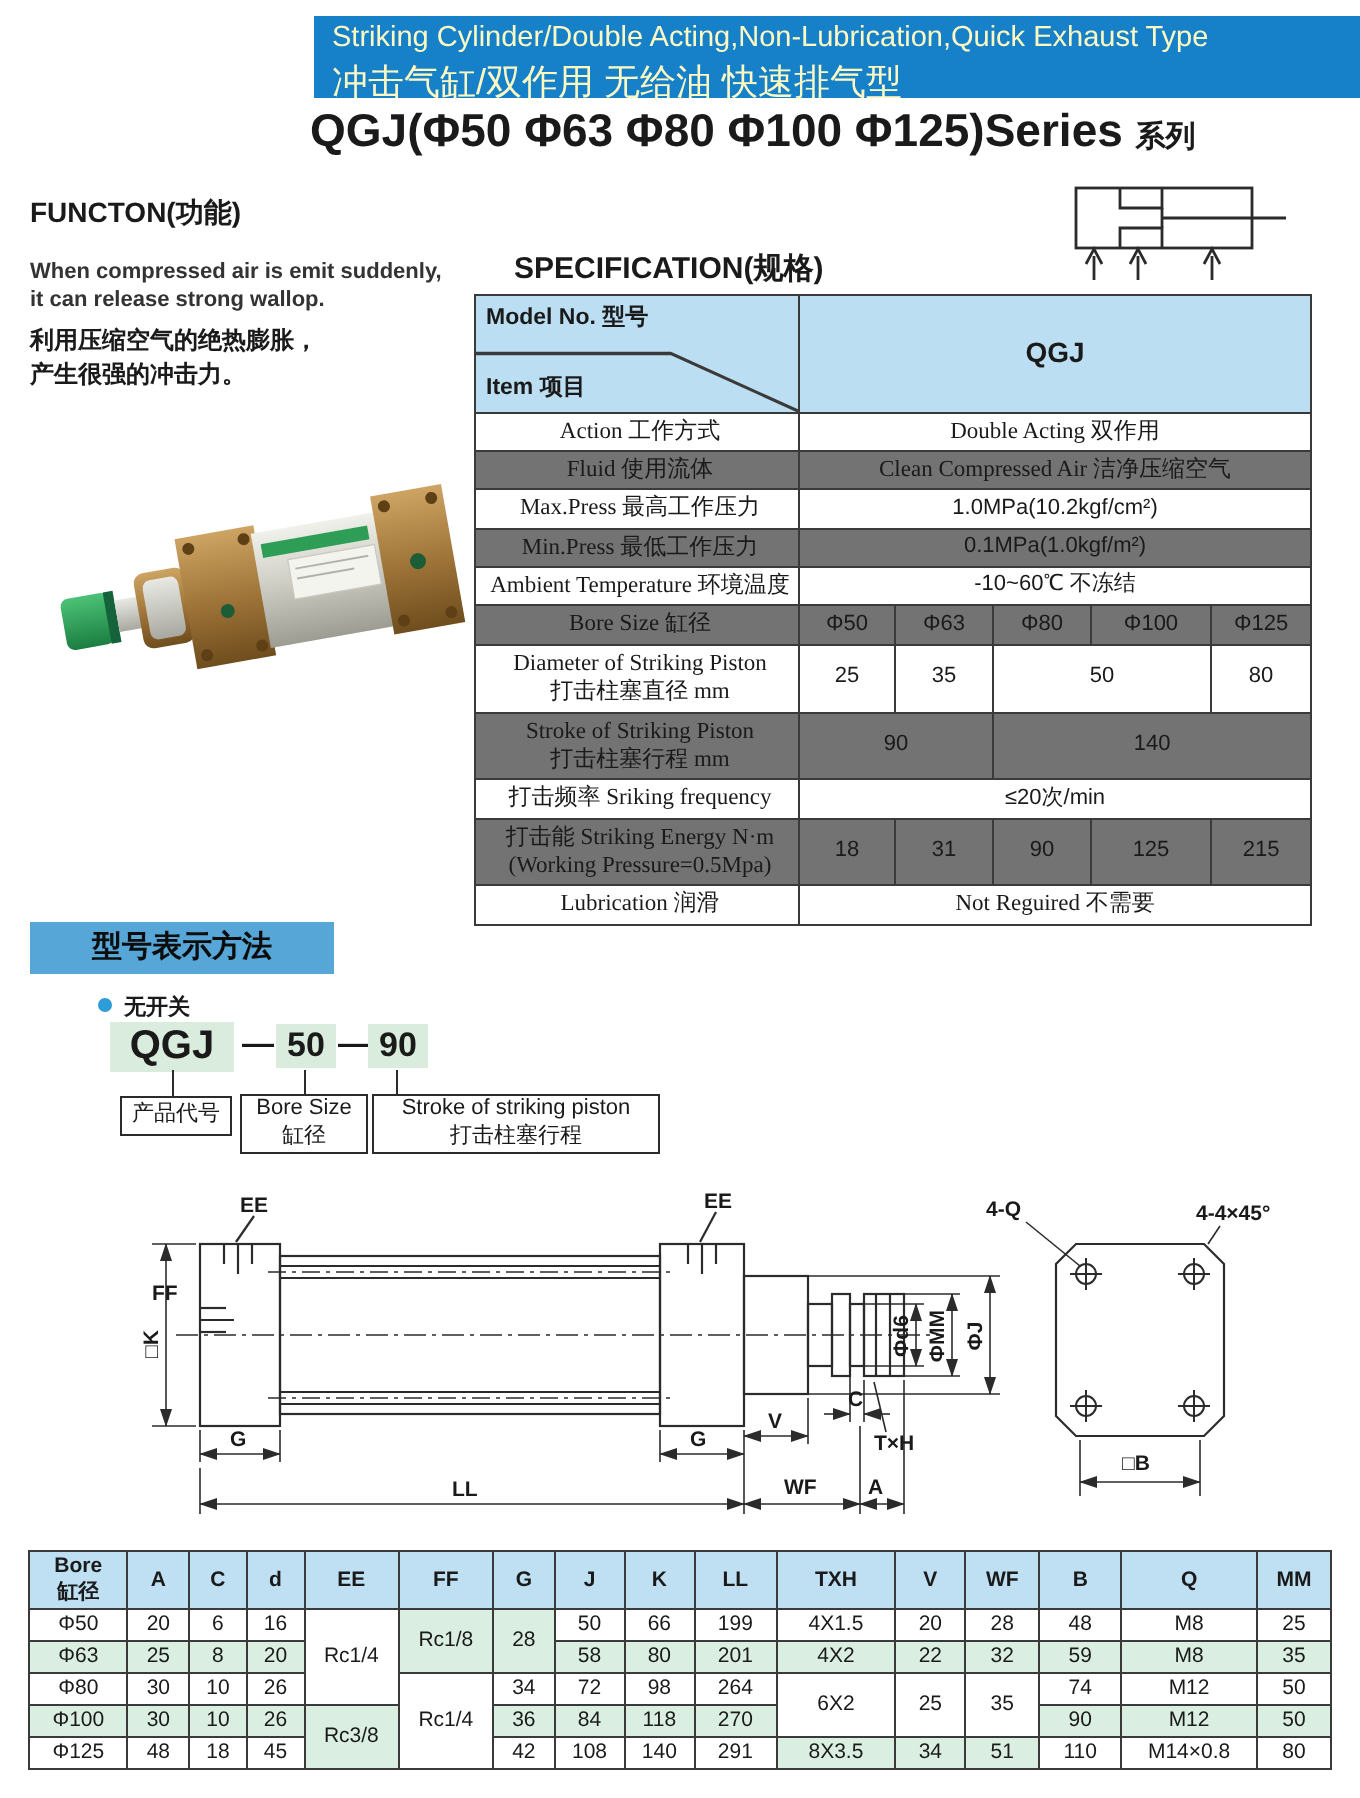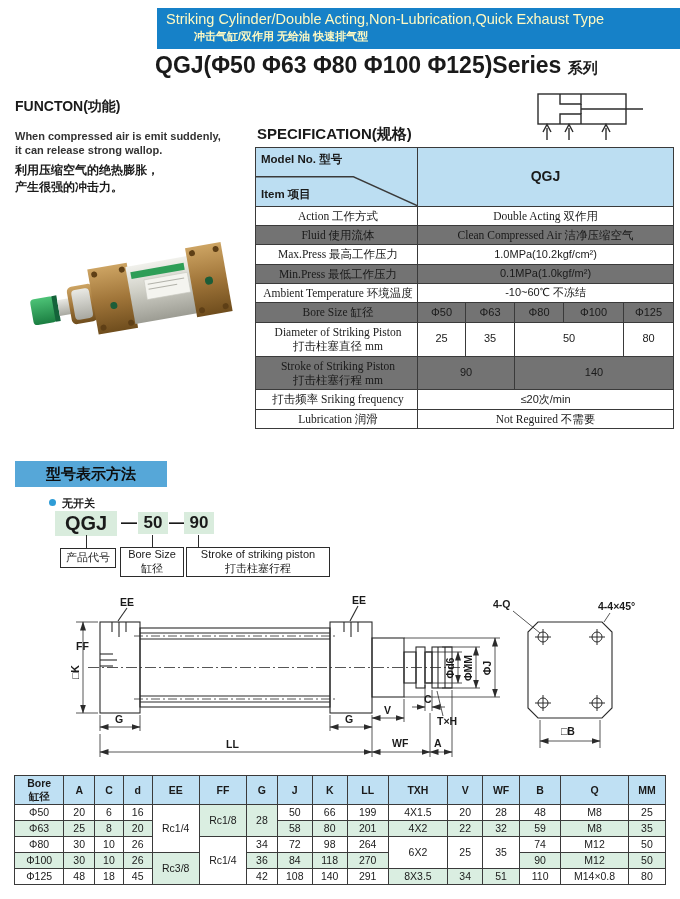--- a/index.html
+++ b/index.html
@@ -3,37 +3,37 @@
 <meta charset="utf-8">
 <style>
   html,body{margin:0;padding:0;background:#fff;}
   .page{position:relative;width:680px;height:899px;background:#fff;overflow:hidden;
         font-family:"Liberation Sans",sans-serif;color:#1a1a1a;}
 
   
   .banner{position:absolute;left:157px;top:8px;width:632px;height:41px;background:#1681c8;
           color:#fef9c3;padding:0;box-sizing:border-box;}
   .banner .l1{position:absolute;left:9px;top:3px;font-size:14.5px;letter-spacing:0;}
-  .banner .l2{position:absolute;left:9px;top:21px;font-size:11px;font-weight:bold;margin-left:28px;}
+  .banner .l2{position:absolute;left:9px;top:21px;font-size:18px;font-weight:normal;}
 
   .title{position:absolute;left:155px;top:52px;font-size:23px;font-weight:bold;white-space:nowrap;}
   .title .suffix{font-size:15px;}
 
   
   .func{position:absolute;left:15px;top:98px;width:230px;}
   .func .h{font-size:14px;font-weight:bold;margin-bottom:14px;}
   .func .en{font-size:11px;font-weight:bold;color:#333;line-height:1.25;}
   .func .cn{font-size:12px;font-weight:bold;margin-top:4px;line-height:1.45;}
 
   
   .symbol{position:absolute;left:533px;top:90px;}
 
   
   .spec-heading{position:absolute;left:257px;top:125px;font-size:15px;font-weight:bold;}
-  table.spec{position:absolute;left:255px;top:147px;width:418px;border-collapse:collapse;table-layout:fixed;border-radius:12px;}
+  table.spec{position:absolute;left:237px;top:147px;width:418px;border-collapse:collapse;table-layout:fixed;border-radius:12px;}
   table.spec th,table.spec td{border:1px solid #3a3a3a;font-size:11px;text-align:center;
         padding:2px 2px;white-space:pre-line;line-height:1.25;}
   table.spec th.diag{position:relative;height:42px;background:#bcdef2;text-align:left;
         font-size:11.5px;padding:0;}
   table.spec th.diag .mlab{position:absolute;left:5px;top:4px;font-weight:bold;}
   table.spec th.diag .ilab{position:absolute;left:5px;bottom:4px;font-weight:bold;}
   table.spec th.diag svg{position:absolute;left:0;top:0;width:100%;height:100%;}
   table.spec th.qgj{background:#bcdef2;font-size:14px;font-weight:bold;}
   table.spec td.item{text-align:center;padding-left:5px;font-family:"Liberation Serif",serif;font-size:11.5px;}
   table.spec td.sf{font-family:"Liberation Serif",serif;font-size:11.5px;margin-top:28px;}
@@ -182,20 +182,29 @@
         </tr>
         <tr class="g">
           <td class="item">Stroke of Striking Piston
 打击柱塞行程  mm</td>
           <td colspan="2">90</td>
           <td colspan="3">140</td>
         </tr>
         <tr>
           <td class="item">打击频率 Sriking frequency</td>
           <td colspan="5">≤20次/min</td>
+        </tr>
+        <tr class="g">
+          <td class="item">打击能 Striking Energy N·m
+(Working Pressure=0.5Mpa)</td>
+          <td>18</td>
+          <td>31</td>
+          <td>90</td>
+          <td>125</td>
+          <td>215</td>
         </tr>
         <tr>
           <td class="item">Lubrication 润滑</td>
           <td colspan="5" class="sf">Not  Reguired  不需要</td>
         </tr>
       </tbody>
   </table>
 
   <svg class="photo" width="220" height="115" viewBox="0 0 220 115">
     <defs>

